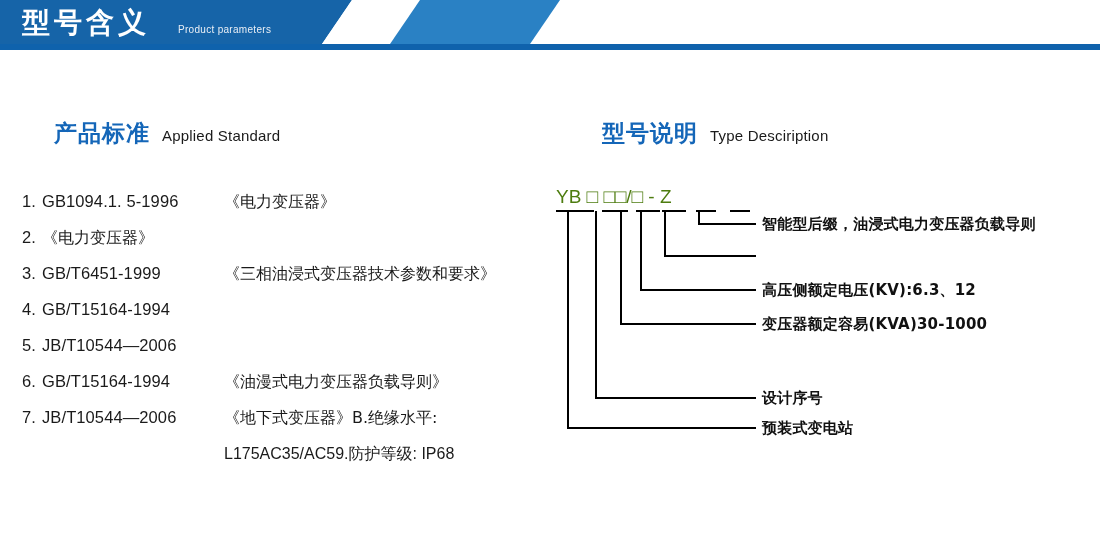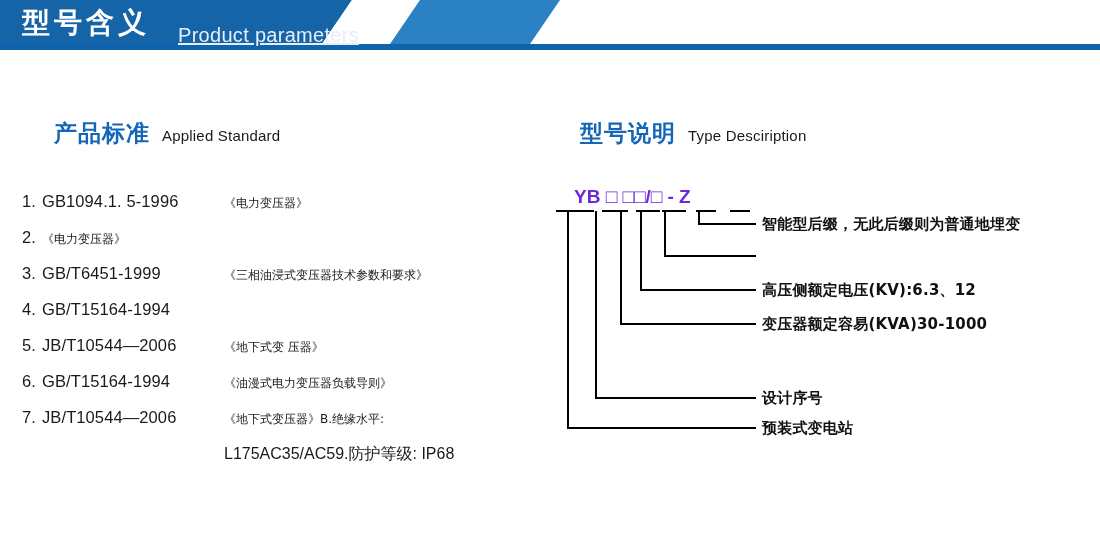--- a/index.html
+++ b/index.html
@@ -14,58 +14,58 @@
   .hdr-svg{position:absolute;left:0;top:0;}
   .hdr-cn{
     position:absolute;left:22px;top:4px;
     font-size:28px;font-weight:bold;color:#ffffff;
     letter-spacing:4px;line-height:38px;
     font-family:"DejaVu Sans","Liberation Sans",sans-serif;
     text-align:right;
   }
   .hdr-en{
     position:absolute;left:178px;top:24px;
-    font-size:20px;color:#e8eef5;letter-spacing:.3px;text-decoration:underline;
+    font-size:10px;color:#e8eef5;letter-spacing:.3px;
   }
   
   .sec-title{position:absolute;white-space:nowrap;margin-left:32px;}
   .sec-cn{
     font-size:23px;font-weight:bold;color:#1466b8;letter-spacing:1px;
     font-family:"DejaVu Sans","Liberation Sans",sans-serif;
   }
   .sec-en{
     font-size:15px;color:#1a1a1a;margin-left:12px;letter-spacing:.2px;
     font-family:"Liberation Sans",sans-serif;
   }
   #title-left{left:22px;top:118px;}
-  #title-right{left:548px;top:118px;}
+  #title-right{left:570px;top:118px;}
   
   .std-list{position:absolute;left:22px;top:192px;width:520px;}
   .std-row{
     display:flex;align-items:baseline;
     height:36px;font-size:16.5px;color:#1a1a1a;
     font-family:"Liberation Sans","DejaVu Sans",sans-serif;
   }
   .std-idx{width:20px;flex:0 0 20px;}
   .std-code{width:182px;flex:0 0 182px;letter-spacing:.1px;}
   .std-name{
     font-family:"DejaVu Sans","Liberation Sans",sans-serif;
-    font-size:12px;
+    font-size:16px;
   }
   .std-cont{
     height:36px;font-size:16px;color:#1a1a1a;padding-left:202px;
     font-family:Liberation Sans, sans-serif;
   }
   
   .diagram{position:absolute;left:548px;top:186px;width:552px;height:250px;}
   .code-line{
     position:absolute;left:8px;top:0;
-    font-size:19px;font-weight:bold;color:#6d28d9;
+    font-size:19px;font-weight:normal;color:#4d7c0f;
     font-family:"Liberation Sans","DejaVu Sans",sans-serif;
-    white-space:nowrap;letter-spacing:0px;margin-left:18px;
+    white-space:nowrap;letter-spacing:0px;
   }
   .dg-svg{position:absolute;left:0;top:0;}
   .dg-label{
     position:absolute;white-space:nowrap;
     font-size:15px;font-weight:bold;color:#111;
     font-family:"DejaVu Sans","Liberation Sans",sans-serif;
     letter-spacing:.2px;
   }
 </style>
 </head>
@@ -105,21 +105,20 @@
     <span class="std-code">GB/T6451-1999</span>
     <span class="std-name">《三相油浸式变压器技术参数和要求》</span>
   </div>
   <div class="std-row">
     <span class="std-idx">4.</span>
     <span class="std-code">GB/T15164-1994</span>
   </div>
   <div class="std-row">
     <span class="std-idx">5.</span>
     <span class="std-code">JB/T10544—2006</span>
-    <span class="std-name">《地下式变 压器》</span>
   </div>
   <div class="std-row">
     <span class="std-idx">6.</span>
     <span class="std-code">GB/T15164-1994</span>
     <span class="std-name">《油漫式电力变压器负载导则》</span>
   </div>
   <div class="std-row">
     <span class="std-idx">7.</span>
     <span class="std-code">JB/T10544—2006</span>
     <span class="std-name">《地下式变压器》B.绝缘水平:</span>
@@ -147,18 +146,18 @@
       <path d="M73 25 L73 138 L208 138"></path>
 
       <path d="M93 25 L93 104 L208 104"></path>
 
       <path d="M117 25 L117 70 L208 70"></path>
 
       <path d="M151 25 L151 38 L208 38"></path>
     </g>
   </svg>
 
-  <div class="dg-label" style="left:214px;top:29px;">智能型后缀，无此后缀则为普通地埋变</div>
+  <div class="dg-label" style="left:214px;top:29px;">智能型后缀，油浸式电力变压器负载导则</div>
   <div class="dg-label" style="left:214px;top:95px;">高压侧额定电压(KV):6.3、12</div>
   <div class="dg-label" style="left:214px;top:129px;">变压器额定容易(KVA)30-1000</div>
   <div class="dg-label" style="left:214px;top:203px;">设计序号</div>
   <div class="dg-label" style="left:214px;top:233px;text-align:center;">预装式变电站</div>
 </div>
 
 </body></html>

